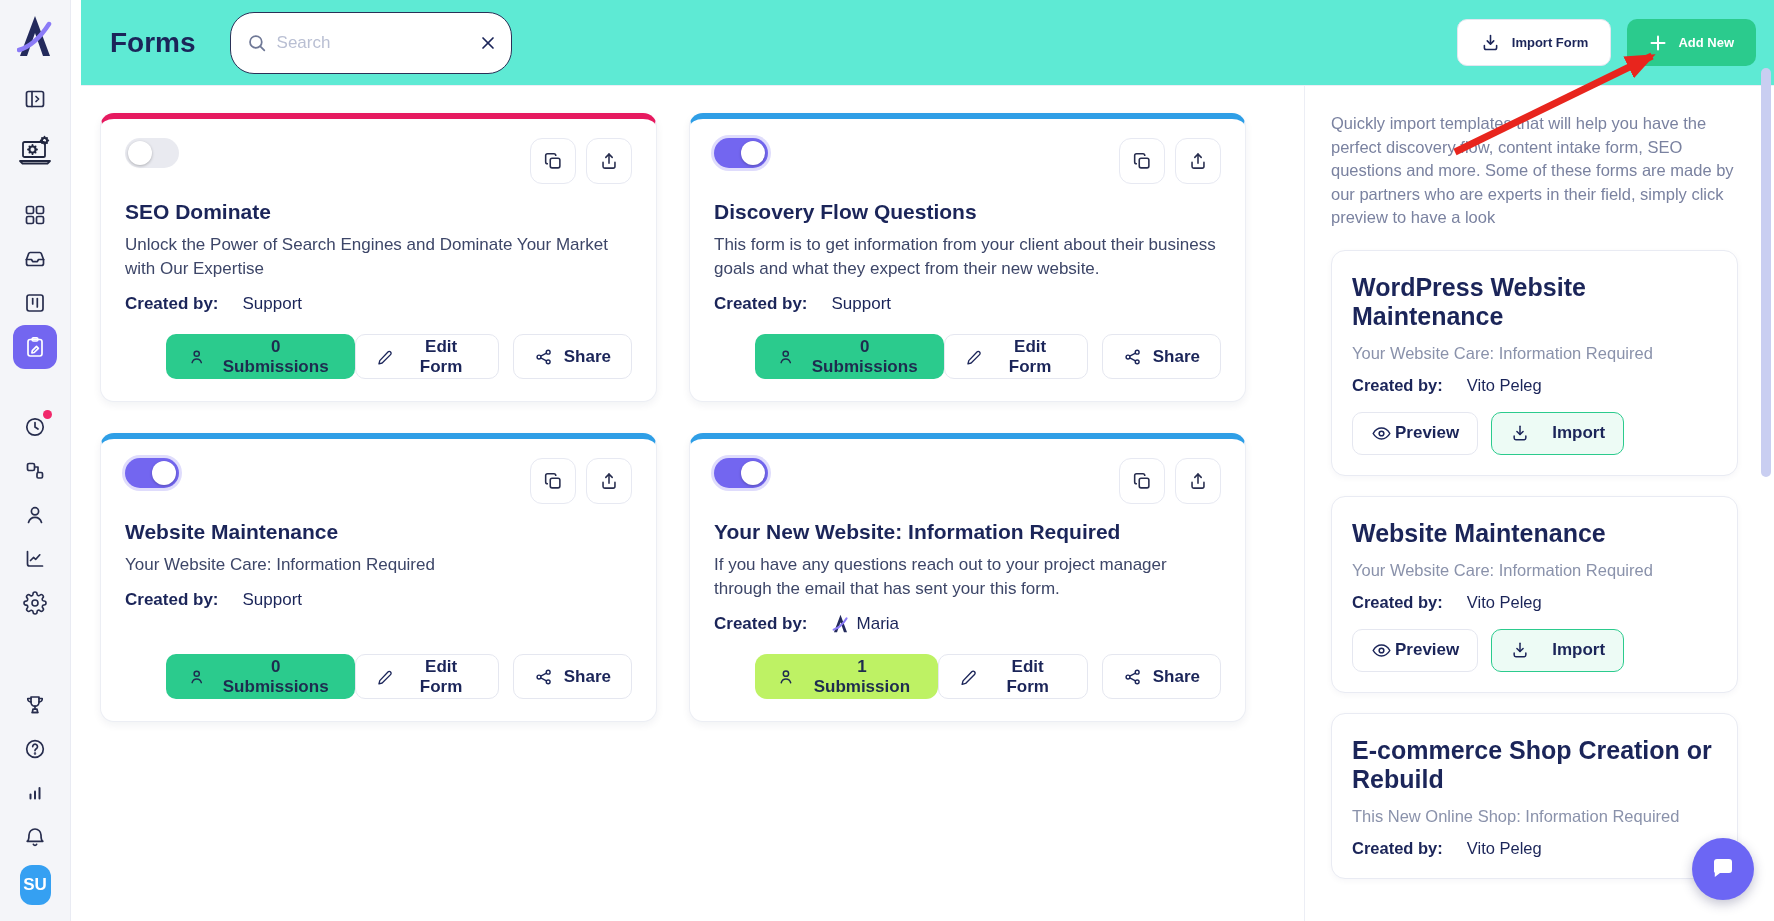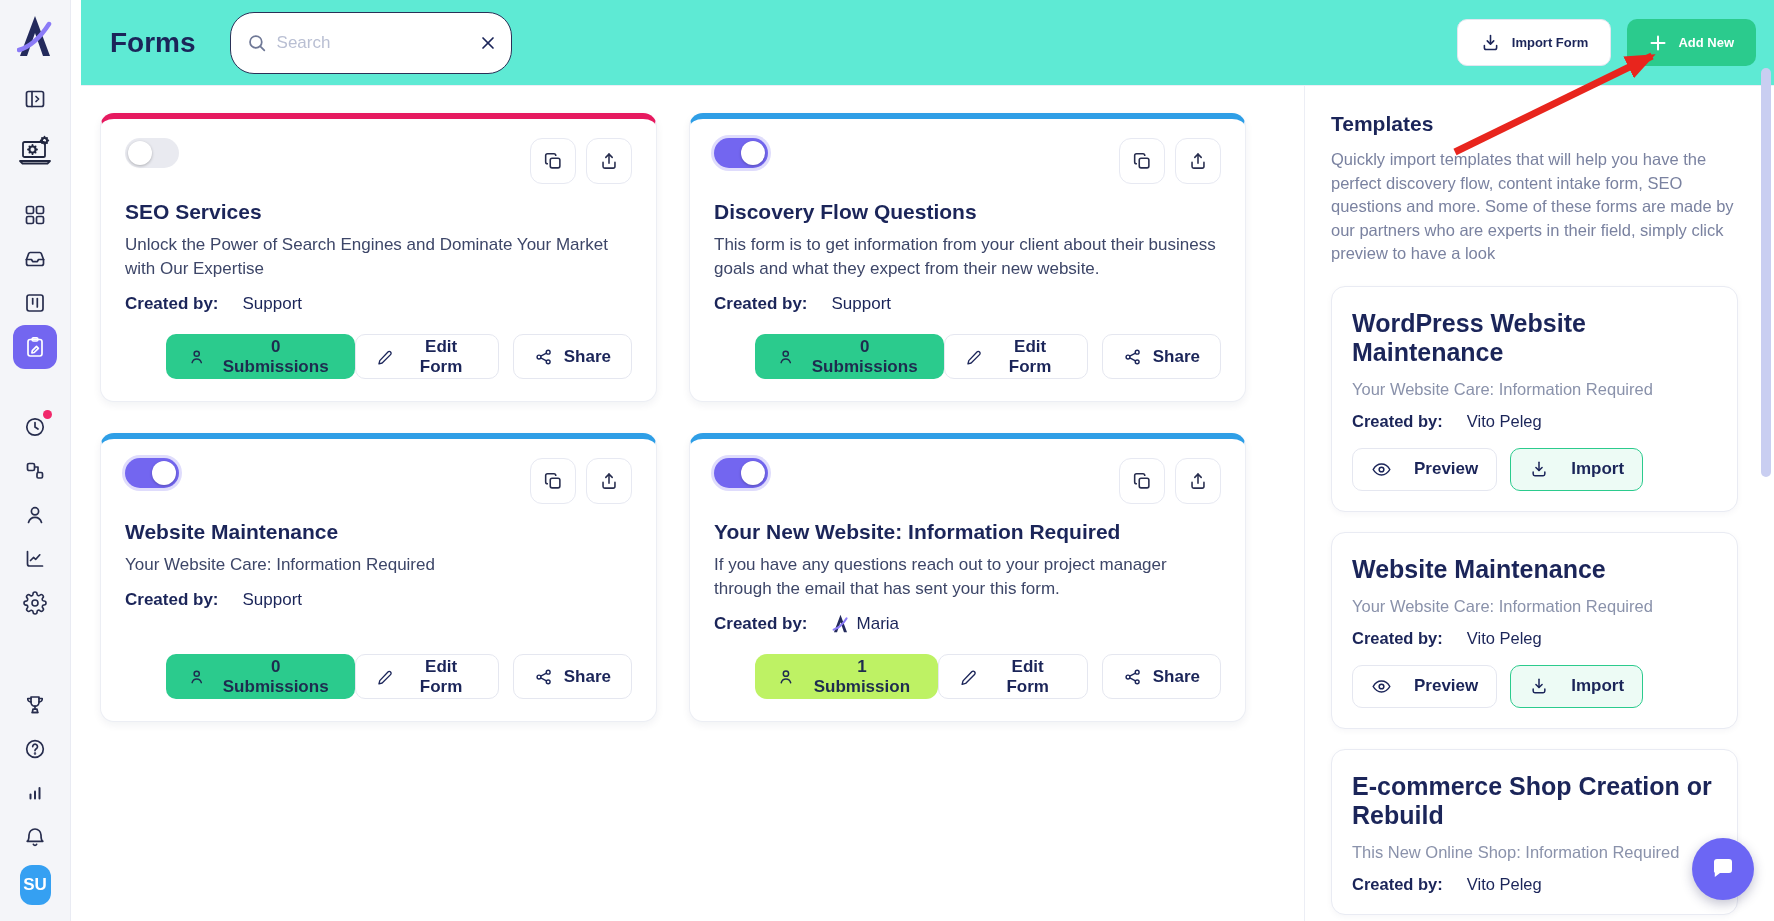--- a/index.html
+++ b/index.html
@@ -73,21 +73,21 @@
                border-left:1px solid #ECEEF5; padding:26px 24px 0 26px; overflow:hidden; }
   .templates h2 { font-size:21px; font-weight:700; color:#1B2559; margin-bottom:12px; }
   .tdesc { font-size:16.5px; color:#7A82A0; line-height:1.43; }
   .tcard { border:1px solid #E9EBF3; border-radius:14px; padding:22px 20px 20px; margin-top:20px;
            box-shadow:0 2px 6px rgba(23,31,76,.04); background:#fff; }
   .tcard h3 { font-size:25px; font-weight:700; color:#1B2559; margin-bottom:13px; }
   .tcard .sub { font-size:16.5px; color:#8A92AB; margin-bottom:13px; }
   .tcard .created { margin-top:0; font-size:16.5px; }
   .tbtns { display:flex; gap:13px; margin-top:17px; }
   .btn-preview { height:43px; border:1px solid #E5E7F0; background:#fff; border-radius:10px; display:inline-flex;
-                 align-items:center; gap:22px; padding:0 18px; font-size:17px; font-weight:600; color:#1B2559;
+                 align-items:center; gap:3px; padding:0 18px; font-size:17px; font-weight:600; color:#1B2559;
                  cursor:pointer; font-family:"Liberation Sans", sans-serif; }
   .btn-import { height:43px; border:1px solid #2BCB8D; background:#EDFBF5; border-radius:10px; display:inline-flex;
                 align-items:center; gap:22px; padding:0 18px; font-size:17px; font-weight:600; color:#1B2559;
                 cursor:pointer; font-family:"Liberation Sans", sans-serif; }
 
   
   .arrow-overlay { position:absolute; left:1440px; top:34px; width:250px; height:132px; pointer-events:none; z-index:20; }
   .chat-fab { position:absolute; left:1692px; top:838px; width:62px; height:62px; border-radius:50%;
               background:#6C66F4; display:flex; align-items:center; justify-content:center; cursor:pointer;
               box-shadow:0 4px 12px rgba(40,40,90,.28); z-index:15; }
@@ -284,21 +284,21 @@
             </button>
             <button class="icon-btn">
               <svg width="22" height="22" viewBox="0 0 24 24" fill="none" stroke="currentColor" stroke-width="1.7" stroke-linecap="round" stroke-linejoin="round">
                 <path d="M12 14.5V4.5"></path>
                   <path d="M8.5 8L12 4.5 15.5 8"></path>
                   <path d="M5.5 13.5v4.5a1.8 1.8 0 0 0 1.8 1.8h9.4a1.8 1.8 0 0 0 1.8-1.8v-4.5"></path>
               </svg>
             </button>
           </div>
         </div>
-        <h2>SEO Services</h2>
+        <h2>SEO Dominate</h2>
         <p class="desc">Unlock the Power of Search Engines and Dominate Your Market with Our Expertise</p>
         <div class="created">
           <span class="lbl">Created by:</span>
           <span class="who">Support</span>
         </div>
         <div class="card-footer">
           <button class="pill" style="background: rgb(43, 203, 141);">
             <svg width="20" height="20" viewBox="0 0 24 24" fill="none" stroke="#1E2C4F" stroke-width="1.8" stroke-linecap="round">
               <circle cx="12" cy="8" r="3.2"></circle>
                 <path d="M6.3 19c.9-3.2 3-4.6 5.7-4.6s4.8 1.4 5.7 4.6"></path>
@@ -491,21 +491,20 @@
               <span>Share</span>
             </button>
           </div>
         </div>
       </section>
 
     </div>
   </main>
 
   <aside class="templates">
-    <h2>Templates</h2>
     <p class="tdesc">Quickly import templates that will help you have the perfect discovery flow, content intake form, SEO questions and more. Some of these forms are made by our partners who are experts in their field, simply click preview to have a look</p>
 
     <div class="tcard">
       <h3>WordPress Website Maintenance</h3>
       <div class="sub">Your Website Care: Information Required</div>
       <div class="created">
         <span class="lbl">Created by:</span>
         <span class="who">Vito Peleg</span>
       </div>
       <div class="tbtns">

